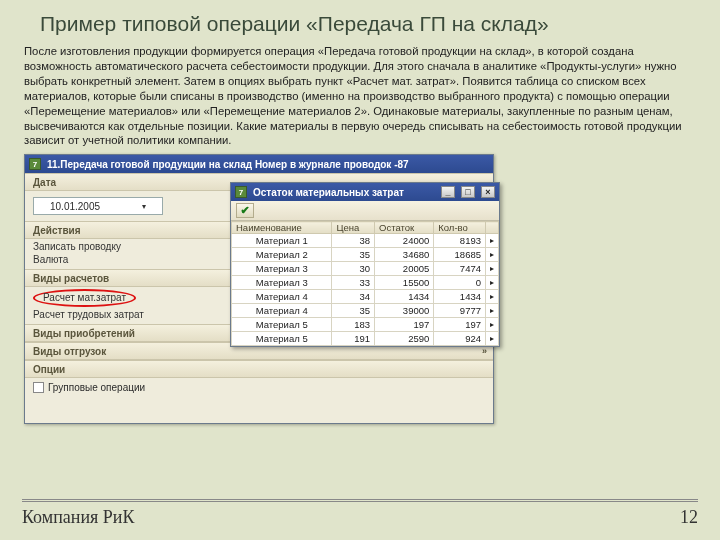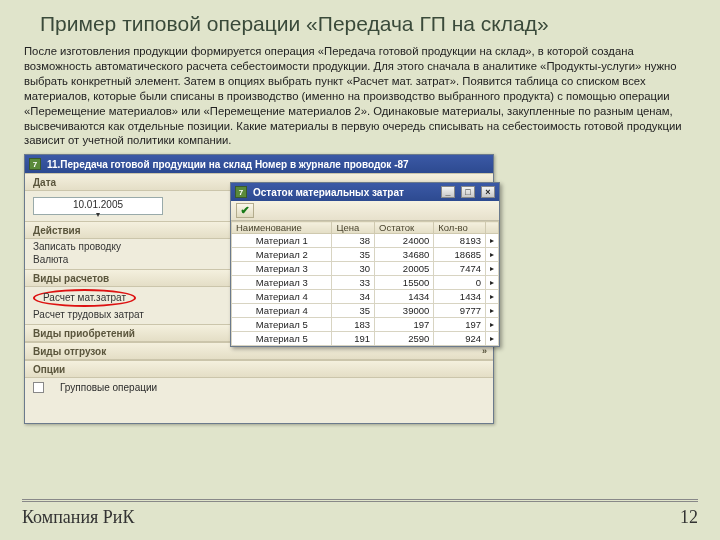--- a/index.html
+++ b/index.html
@@ -37,38 +37,38 @@
     width: 12px; height: 12px; background:#5a8a3a;
     display:inline-flex;align-items:center;justify-content:center;
     font-size:8px; color:#fff; border:1px solid #3a5a2a;
   }
   .tb-btn {
     width: 14px; height: 12px; background: linear-gradient(#f4f4f4,#c8c8c8);
     border: 1px solid #888; font-size: 9px; line-height: 10px; text-align: center;
     color: #222;
   }
   .date-row { display: flex; align-items: center; gap: 10px; padding: 6px 8px; }
-  .date-input { width: 130px; height: 18px; border:1px solid #9aa; background:#fff; font-size:10px; padding:1px 4px; display:flex; align-items:center; justify-content:space-between;flex-direction:column;}
+  .date-input { width: 130px; height: 18px; border:1px solid #9aa; background:#fff; font-size:10px; padding:1px 16px; display:flex; align-items:center; justify-content:space-between;}
   .date-input .dd { font-size:8px; color:#333; }
   .section-hdr {
     background: linear-gradient(#f4f0de,#e4dec6);
     border-top:1px solid #cbc5ab; border-bottom:1px solid #cbc5ab;
     height: 18px; font-size:10px; font-weight:bold; color:#5a553c;
     display:flex; align-items:center; padding:0 8px;
     position:relative;
   }
   .chev { position:absolute; right:6px; font-size:9px; color:#5a553c; }
   .section-body { padding: 2px 8px 4px 8px; display:flex; flex-direction:column; gap:2px; }
   .action-link { font-size:10px; color:#333; }
   .calc-link { font-size:10px; color:#333; }
   .highlight-oval {
     border: 2px solid #d11; border-radius: 50%;
     padding: 0 8px; display:inline-block; line-height:14px;
   }
-  .checkbox-row { display:flex; align-items:flex-start; gap:16px; padding:4px 8px; font-size:10px; }
+  .checkbox-row { display:flex; align-items:flex-start; gap:4px; padding:4px 8px; font-size:10px; }
   .chk { width:11px; height:11px; border:1px solid #888; background:#fff; }
 
   
   .win-child {
     position: absolute; left: 206px; top: 28px; width: 270px;
     background:#efecdc; border:1px solid #6b7a8c;
     box-shadow: 2px 2px 4px rgba(0,0,0,0.35);
   }
   .child-toolbar {
     background: linear-gradient(#f6f2e2,#e7e1cc);

